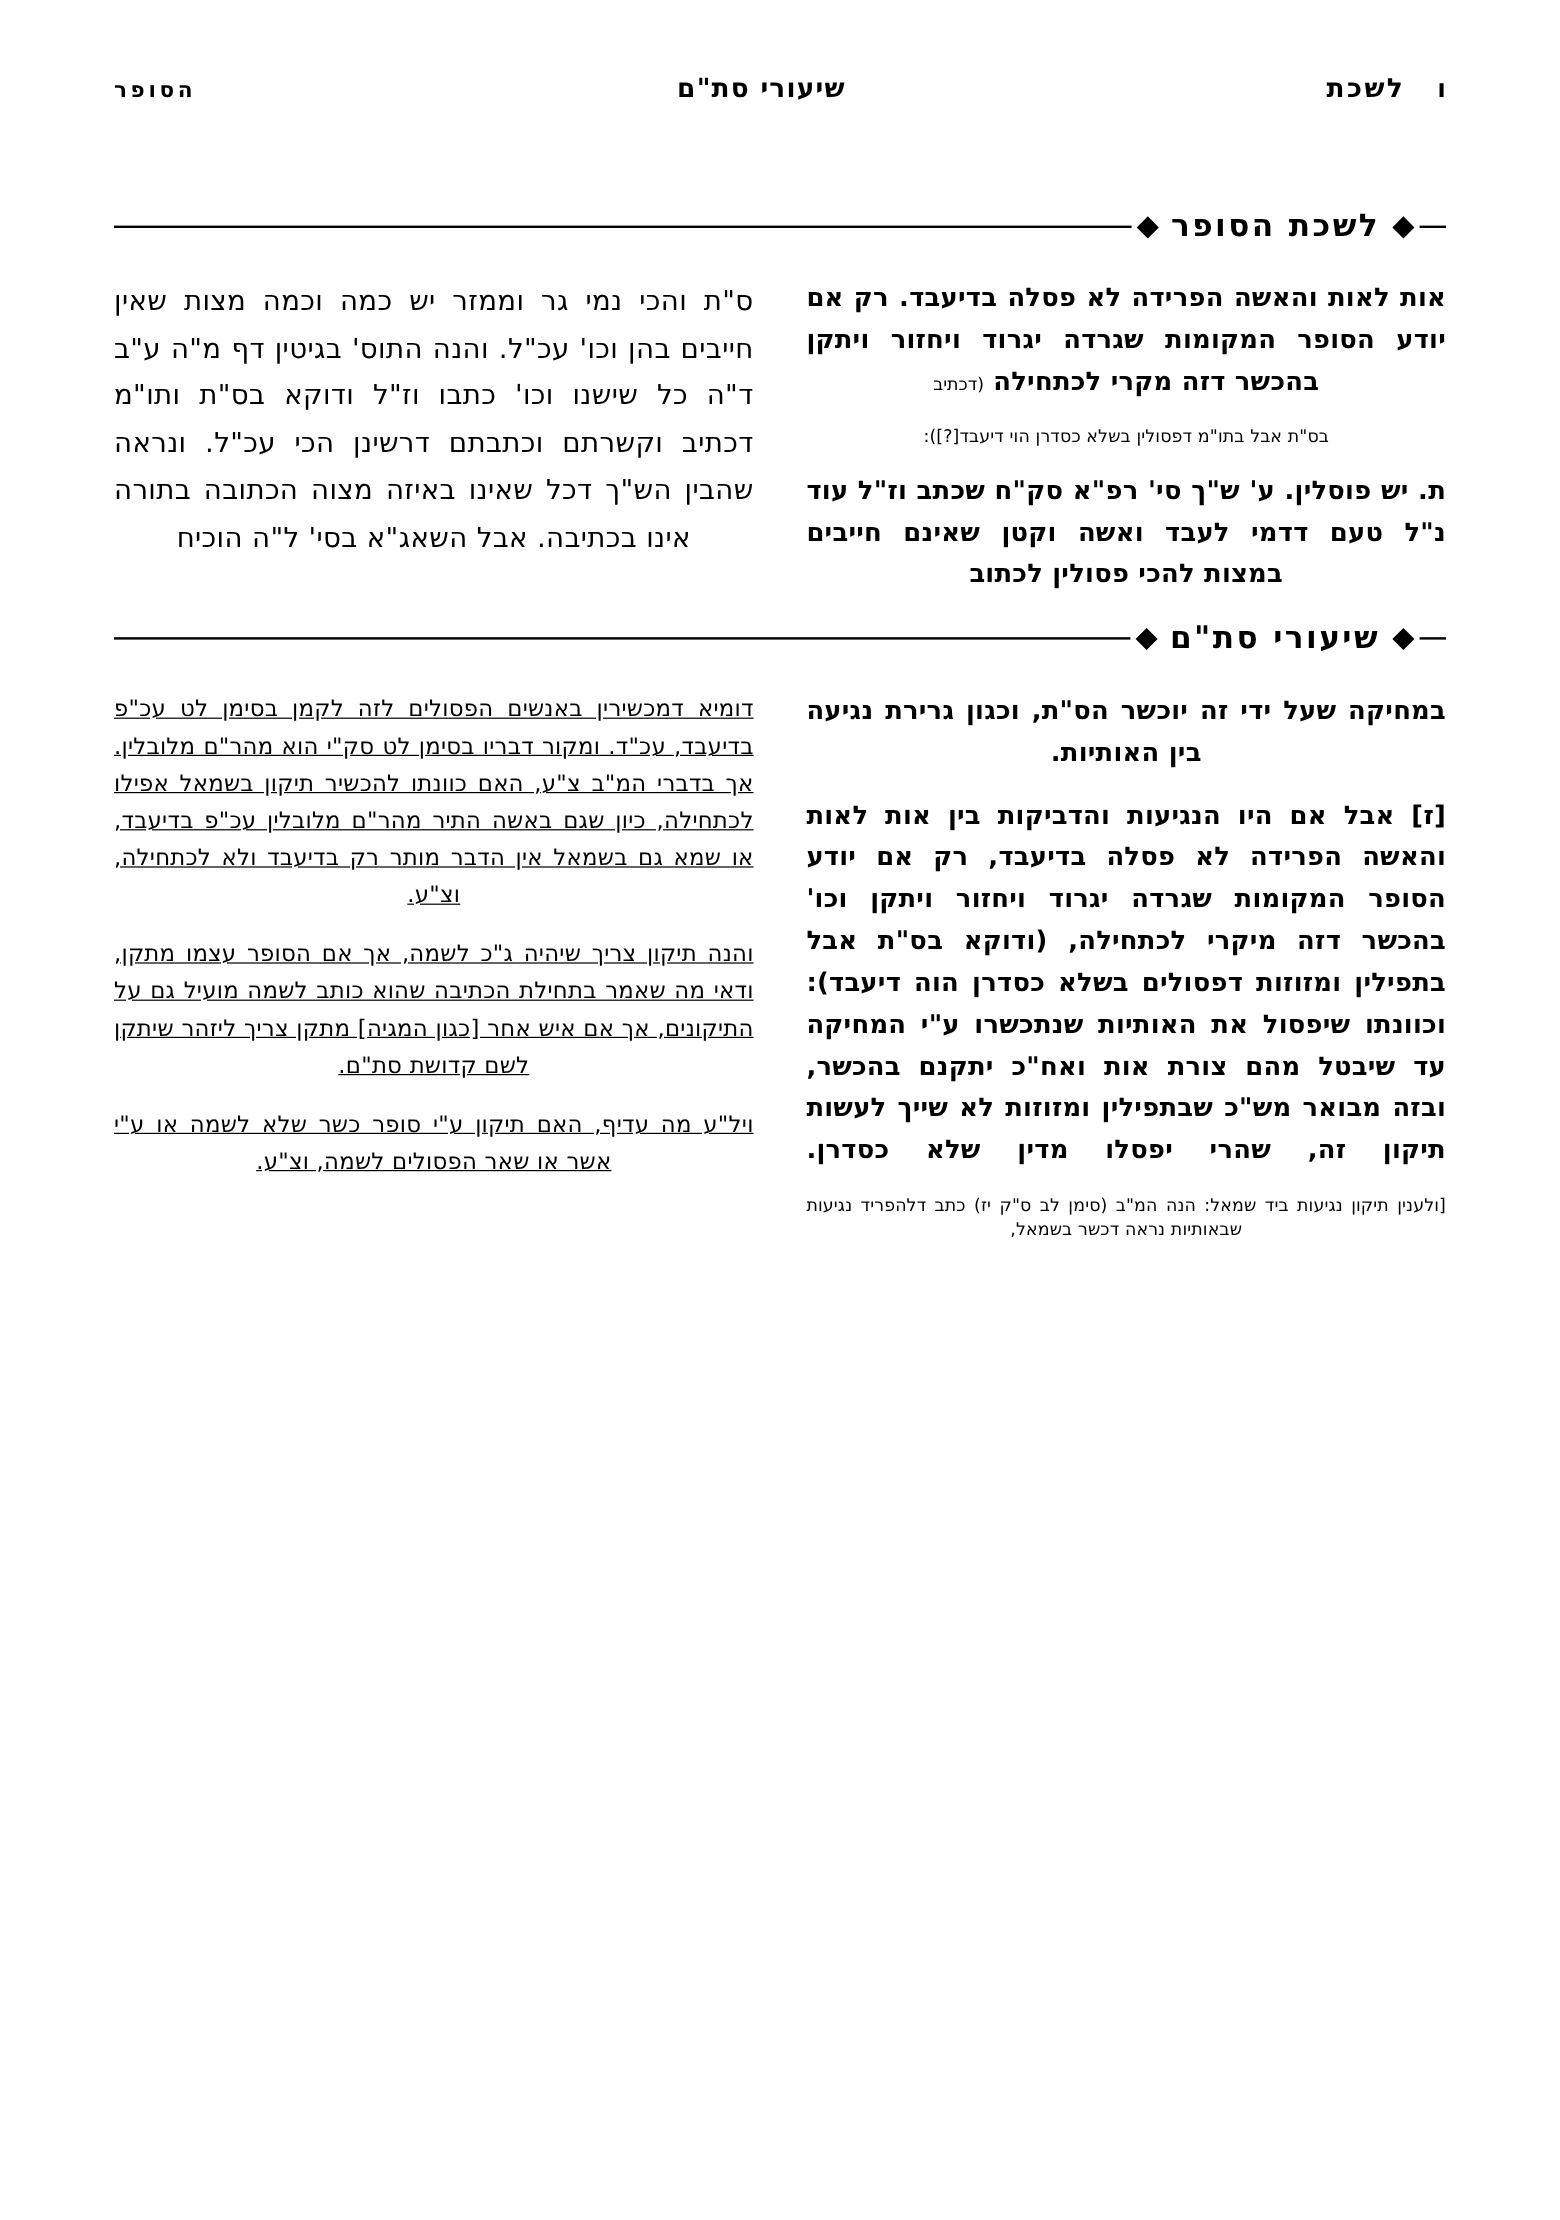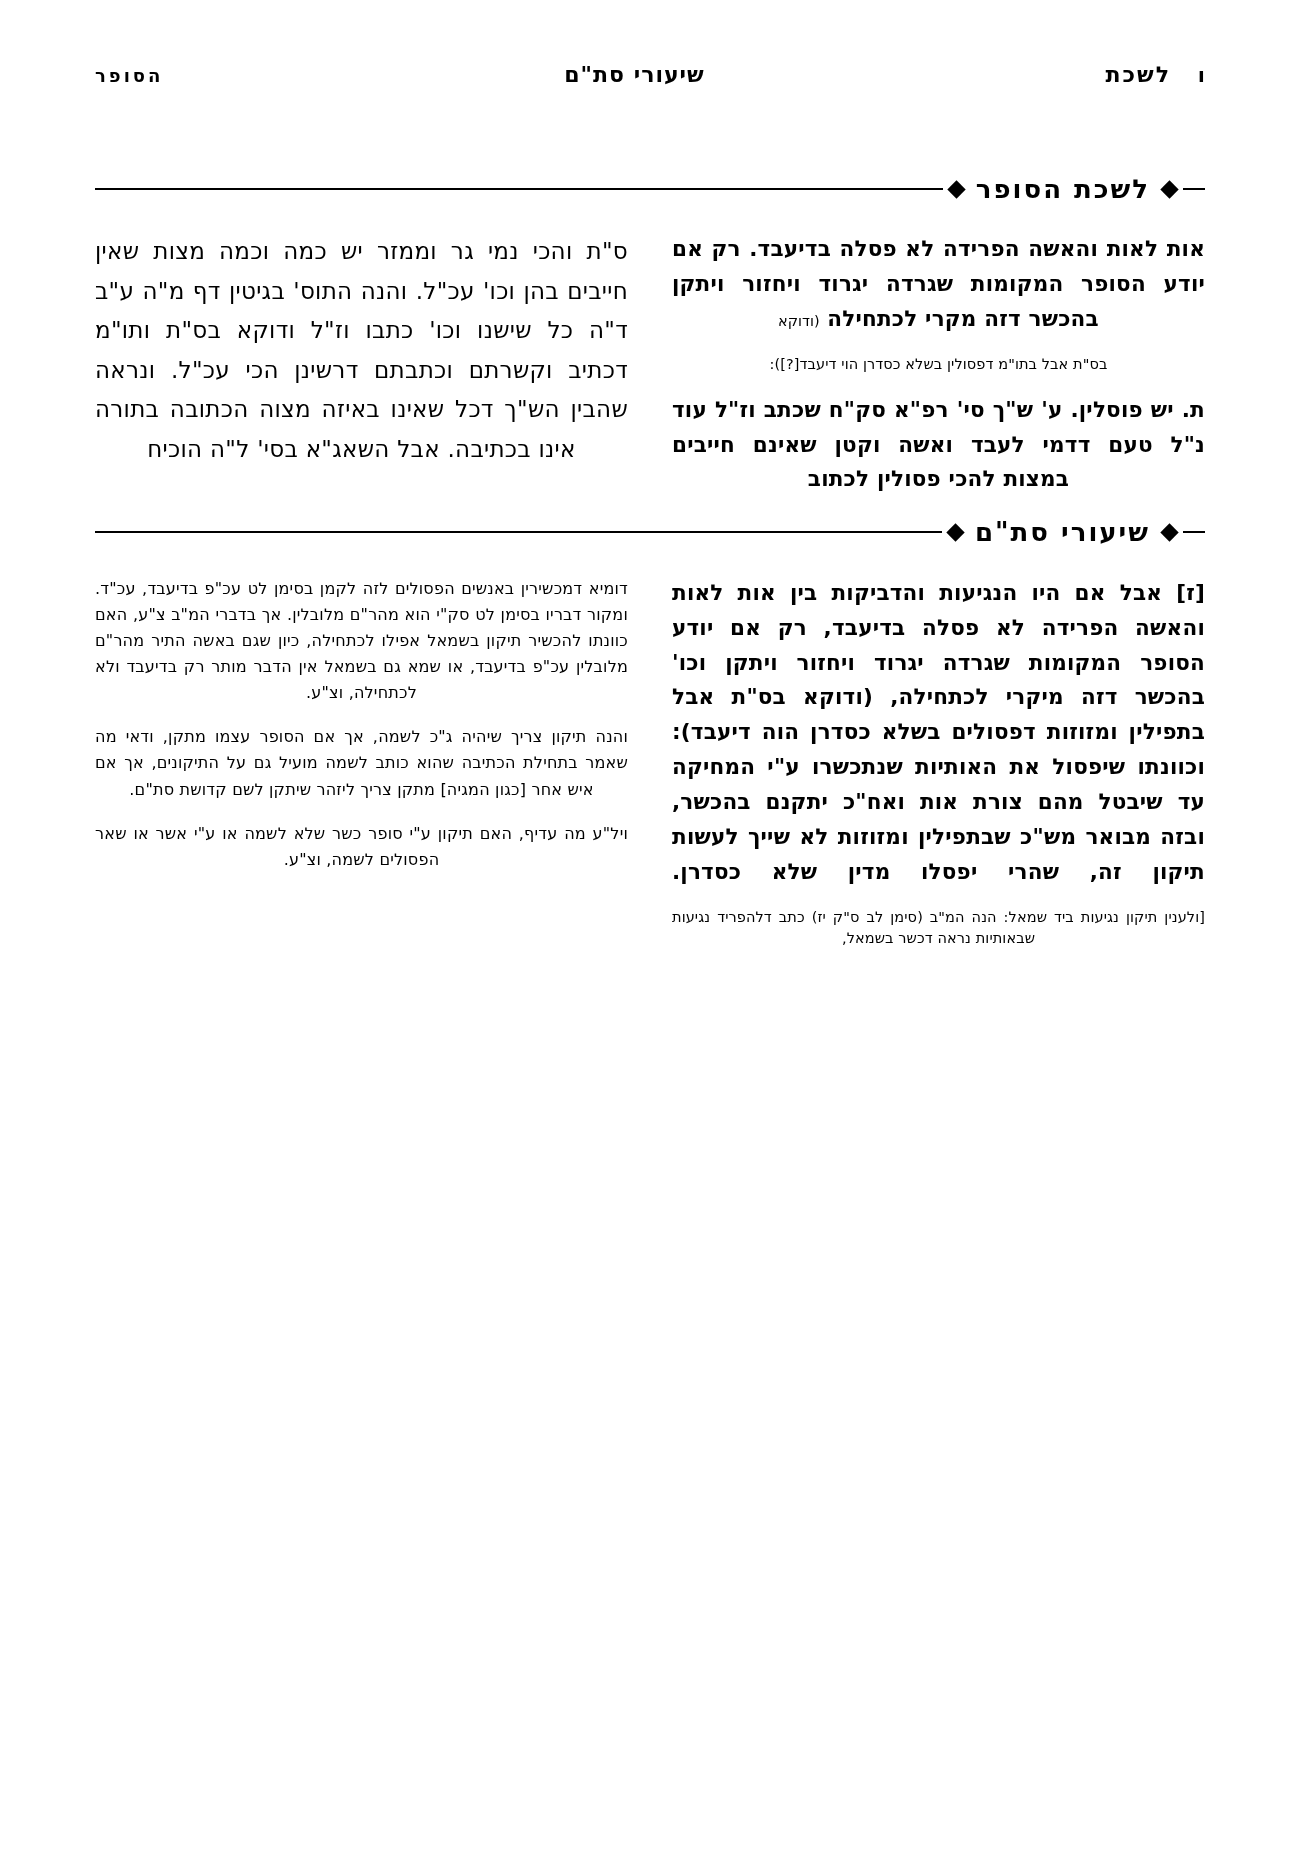--- a/index.html
+++ b/index.html
@@ -122,25 +122,26 @@
     font-weight: bold;
     font-size: 21.5px;
     line-height: 1.62;
     text-align: justify;
     text-align-last: center;
     letter-spacing: 0.2px;
   }
   .bold-para.justify-both { text-align-last: justify; }
 
   .body-para {
-    font-size: 16px;
+    font-size: 19px;
     line-height: 1.63;
     text-align: justify;
     text-align-last: center;
     letter-spacing: 0.2px;
+    text-decoration: underline;
   }
 
   .body-para-lg {
     font-size: 23px;
     line-height: 1.72;
     text-align: justify;
     text-align-last: center;
     letter-spacing: 0.3px;
   }
 
@@ -185,21 +186,21 @@
     <span class="rule-short"></span>
     <span class="diamond"></span>
     <span class="section-title">לשכת הסופר</span>
     <span class="diamond"></span>
     <span class="rule"></span>
   </div>
 
   <div class="columns block-1-cols">
 
     <div class="col">
-      <p class="bold-para"><span>אות לאות והאשה הפרידה לא פסלה בדיעבד. רק אם יודע הסופר המקומות שגרדה יגרוד ויחזור ויתקן בהכשר דזה מקרי לכתחילה</span> <span class="inline-small">(ודוקא</span></p>
+      <p class="bold-para"><span>אות לאות והאשה הפרידה לא פסלה בדיעבד. רק אם יודע הסופר המקומות שגרדה יגרוד ויחזור ויתקן בהכשר דזה מקרי לכתחילה</span> <span class="inline-small">(דכתיב</span></p>
       <p class="small-note">בס"ת אבל בתו"מ דפסולין בשלא כסדרן הוי דיעבד[?]):</p>
       <p class="bold-para">ת. יש פוסלין. ע' ש"ך סי' רפ"א סק"ח שכתב וז"ל עוד נ"ל טעם דדמי לעבד ואשה וקטן שאינם חייבים במצות להכי פסולין לכתוב</p>
     </div>
 
     <div class="col">
       <p class="body-para-lg">ס"ת והכי נמי גר וממזר יש כמה וכמה מצות שאין חייבים בהן וכו' עכ"ל. והנה התוס' בגיטין דף מ"ה ע"ב ד"ה כל שישנו וכו' כתבו וז"ל ודוקא בס"ת ותו"מ דכתיב וקשרתם וכתבתם דרשינן הכי עכ"ל. ונראה שהבין הש"ך דכל שאינו באיזה מצוה הכתובה בתורה אינו בכתיבה. אבל השאג"א בסי' ל"ה הוכיח</p>
     </div>
 
   </div>
 
@@ -207,20 +208,21 @@
     <span class="rule-short"></span>
     <span class="diamond"></span>
     <span class="section-title">שיעורי סת"ם</span>
     <span class="diamond"></span>
     <span class="rule"></span>
   </div>
 
   <div class="columns block-2-cols">
 
     <div class="col">
+      <p class="bold-para">במחיקה שעל ידי זה יוכשר הס"ת, וכגון גרירת נגיעה בין האותיות.</p>
       <p class="bold-para justify-both"><span class="para-marker">[ז]</span> <span>אבל אם היו הנגיעות והדביקות בין אות לאות והאשה הפרידה לא פסלה בדיעבד, רק אם יודע הסופר המקומות שגרדה יגרוד ויחזור ויתקן וכו' בהכשר דזה מיקרי לכתחילה, (ודוקא בס"ת אבל בתפילין ומזוזות דפסולים בשלא כסדרן הוה דיעבד): וכוונתו שיפסול את האותיות שנתכשרו ע"י המחיקה עד שיבטל מהם צורת אות ואח"כ יתקנם בהכשר, ובזה מבואר מש"כ שבתפילין ומזוזות לא שייך לעשות תיקון זה, שהרי יפסלו מדין שלא כסדרן.</span></p>
       <p class="small-note">[ולענין תיקון נגיעות ביד שמאל: הנה המ"ב (סימן לב ס"ק יז) כתב דלהפריד נגיעות שבאותיות נראה דכשר בשמאל,</p>
     </div>
 
     <div class="col">
       <p class="body-para">דומיא דמכשירין באנשים הפסולים לזה לקמן בסימן לט עכ"פ בדיעבד, עכ"ד. ומקור דבריו בסימן לט סק"י הוא מהר"ם מלובלין. אך בדברי המ"ב צ"ע, האם כוונתו להכשיר תיקון בשמאל אפילו לכתחילה, כיון שגם באשה התיר מהר"ם מלובלין עכ"פ בדיעבד, או שמא גם בשמאל אין הדבר מותר רק בדיעבד ולא לכתחילה, וצ"ע.</p>
       <p class="body-para">והנה תיקון צריך שיהיה ג"כ לשמה, אך אם הסופר עצמו מתקן, ודאי מה שאמר בתחילת הכתיבה שהוא כותב לשמה מועיל גם על התיקונים, אך אם איש אחר [כגון המגיה] מתקן צריך ליזהר שיתקן לשם קדושת סת"ם.</p>
       <p class="body-para">ויל"ע מה עדיף, האם תיקון ע"י סופר כשר שלא לשמה או ע"י אשר או שאר הפסולים לשמה, וצ"ע.</p>
     </div>
 

